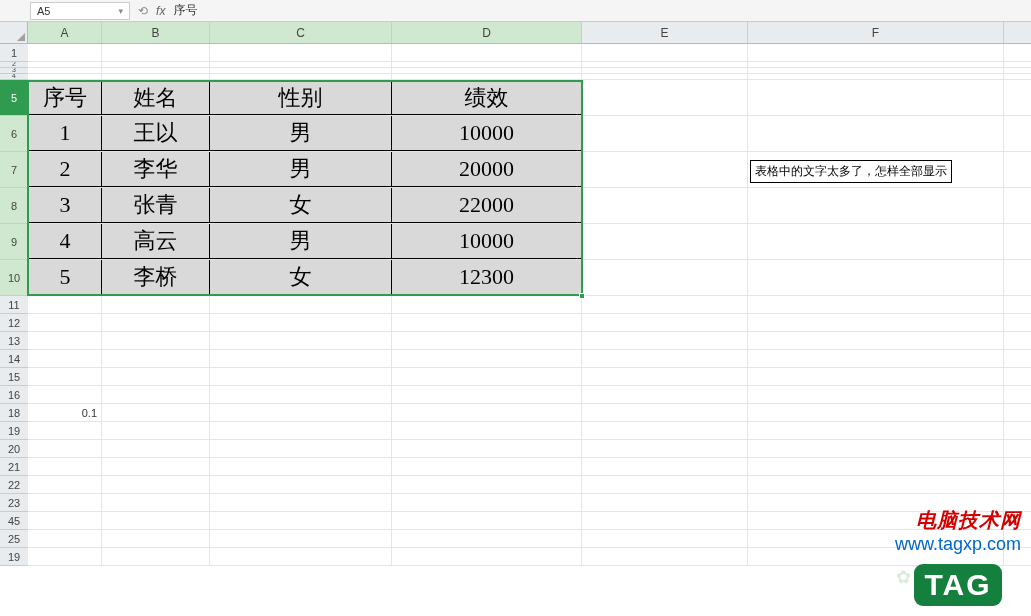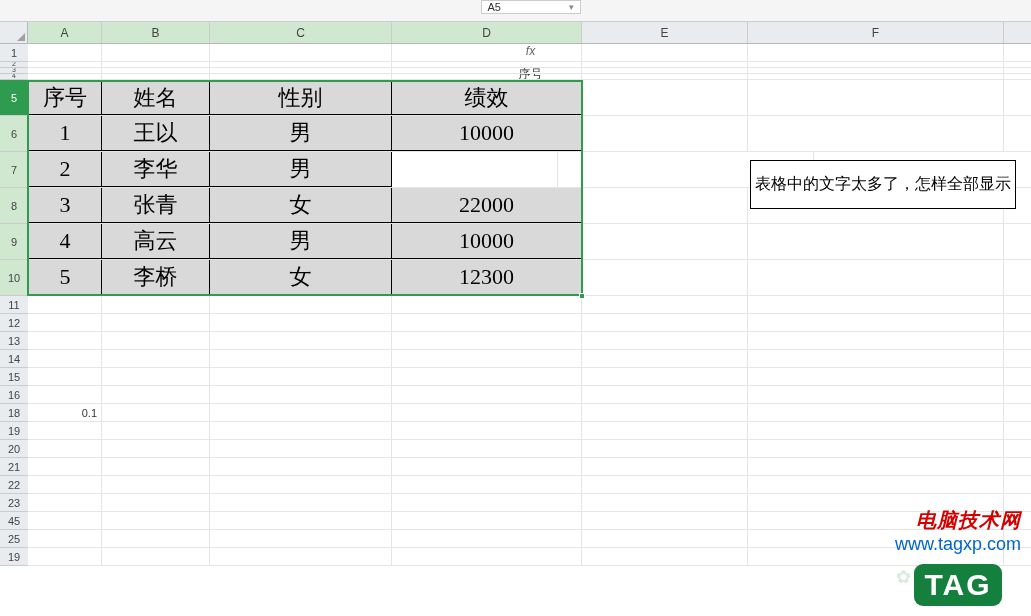--- a/index.html
+++ b/index.html
@@ -14,21 +14,20 @@
     position: relative;
   }
   .top-bar {
     height: 22px;
     background: #f5f5f5;
     border-bottom: 1px solid #ccc;
     display: flex;
     align-items: center;
     gap: 8px;
     padding-left: 30px;
-    flex-direction: column;
   }
   .name-box-wrapper {
     width: 100px;
     height: 18px;
     border: 1px solid #ccc;
     background: #fff;
     display: flex;
     align-items: center;
     padding: 0 6px;
     justify-content: space-between;
@@ -130,22 +129,22 @@
   .selection-handle {
     position: absolute;
     width: 6px; height: 6px;
     background: #2e9b4f;
     border: 1px solid #fff;
   }
   .note-box {
     position: absolute;
     border: 1px solid #000;
     background: #fff;
-    font-size: 16px;
-    padding: 13px 4px;
+    font-size: 12px;
+    padding: 2px 4px;
     white-space: nowrap;
   }
   .small-num {
     font-size: 11px;
     justify-content: flex-end;
     color: #333;
   }
   .watermark {
     position: absolute;
     right: 10px;
@@ -279,20 +278,21 @@
         <div class="cell colB dt">王以</div>
         <div class="cell colC dt">男</div>
         <div class="cell colD dt">10000</div>
         <div class="cell colE"></div>
           <div class="cell colF"></div>
       </div>
       <div class="grid-row data-row">
         <div class="cell colA dt dt-left">2</div>
         <div class="cell colB dt">李华</div>
         <div class="cell colC dt">男</div>
+        <div class="cell colD dt">20000</div>
         <div class="cell colE"></div>
           <div class="cell colF"></div>
       </div>
       <div class="grid-row data-row">
         <div class="cell colA dt dt-left">3</div>
         <div class="cell colB dt">张青</div>
         <div class="cell colC dt">女</div>
         <div class="cell colD dt">22000</div>
         <div class="cell colE"></div>
           <div class="cell colF"></div>

